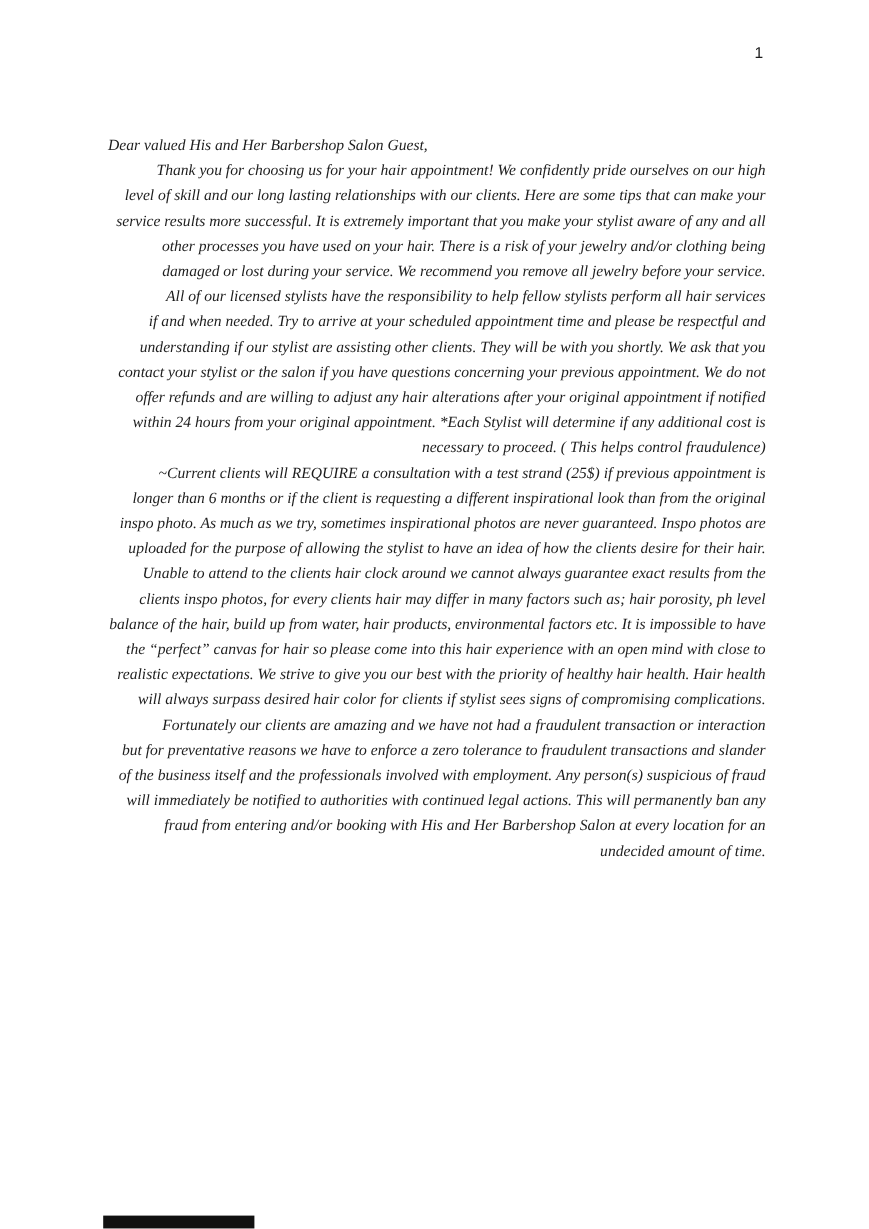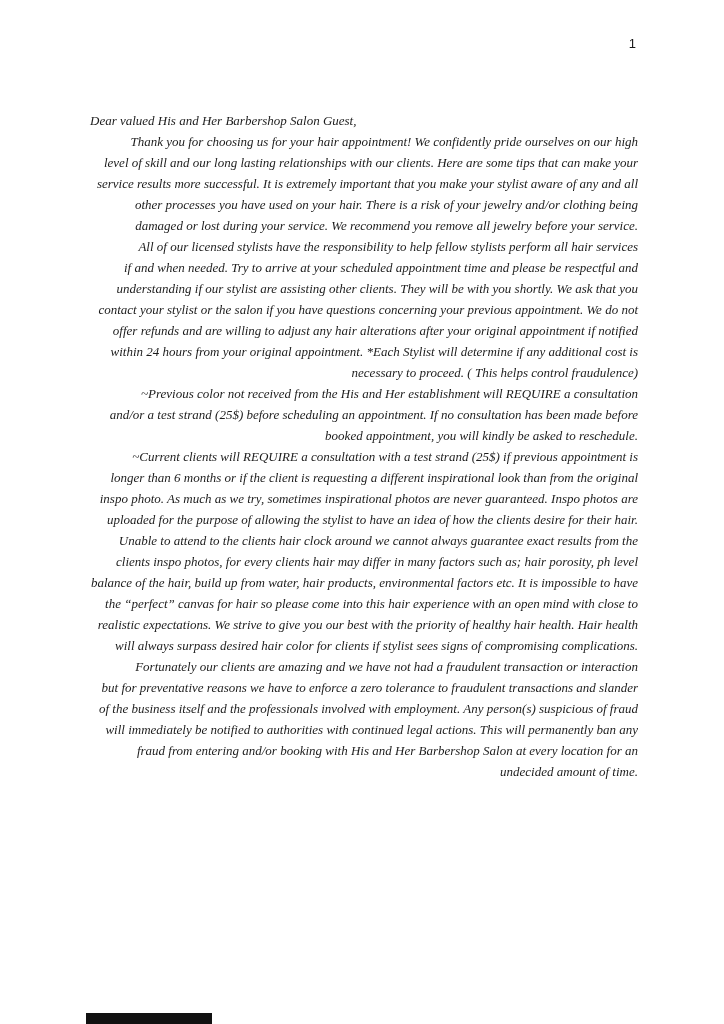--- a/index.html
+++ b/index.html
@@ -72,21 +72,20 @@
 
   <div class="content">
 
 
     <p class="salutation">Dear valued His and Her Barbershop Salon Guest,</p>
 
     <p class="para indent">Thank you for choosing us for your hair appointment! We confidently pride ourselves on our high level of skill and our long lasting relationships with our clients. Here are some tips that can make your service results more successful. It is extremely important that you make your stylist aware of any and all other processes you have used on your hair. There is a risk of your jewelry and/or clothing being damaged or lost during your service. We recommend you remove all jewelry before your service.</p>
 
     <p class="para indent">All of our licensed stylists have the responsibility to help fellow stylists perform all hair services if and when needed. Try to arrive at your scheduled appointment time and please be respectful and understanding if our stylist are assisting other clients. They will be with you shortly. We ask that you contact your stylist or the salon if you have questions concerning your previous appointment. We do not offer refunds and are willing to adjust any hair alterations after your original appointment if notified within 24 hours from your original appointment. *Each Stylist will determine if any additional cost is necessary to proceed. ( This helps control fraudulence)</p>
 
-    <p class="para indent">~Previous color not received from the His and Her establishment will REQUIRE a consultation and/or a test strand (25$) before scheduling an appointment. If no consultation has been made before booked appointment, you will kindly be asked to reschedule.</p>
 
     <p class="para indent">~Current clients will REQUIRE a consultation with a test strand (25$) if previous appointment is longer than 6 months or if the client is requesting a different inspirational look than from the original inspo photo. As much as we try, sometimes inspirational photos are never guaranteed. Inspo photos are uploaded for the purpose of allowing the stylist to have an idea of how the clients desire for their hair. Unable to attend to the clients hair clock around we cannot always guarantee exact results from the clients inspo photos, for every clients hair may differ in many factors such as; hair porosity, ph level balance of the hair, build up from water, hair products, environmental factors etc. It is impossible to have the “perfect” canvas for hair so please come into this hair experience with an open mind with close to realistic expectations. We strive to give you our best with the priority of healthy hair health. Hair health will always surpass desired hair color for clients if stylist sees signs of compromising complications.</p>
 
 
     <p class="para indent">Fortunately our clients are amazing and we have not had a fraudulent transaction or interaction but for preventative reasons we have to enforce a zero tolerance to fraudulent transactions and slander of the business itself and the professionals involved with employment. Any person(s) suspicious of fraud will immediately be notified to authorities with continued legal actions. This will permanently ban any fraud from entering and/or booking with His and Her Barbershop Salon at every location for an undecided amount of time.</p>
 
   </div>
 
   <div class="bottom-bar"></div>
 

